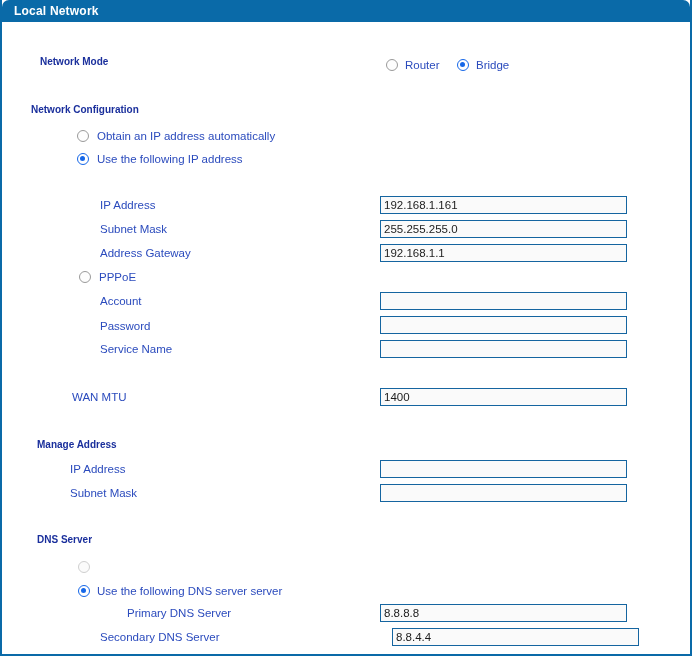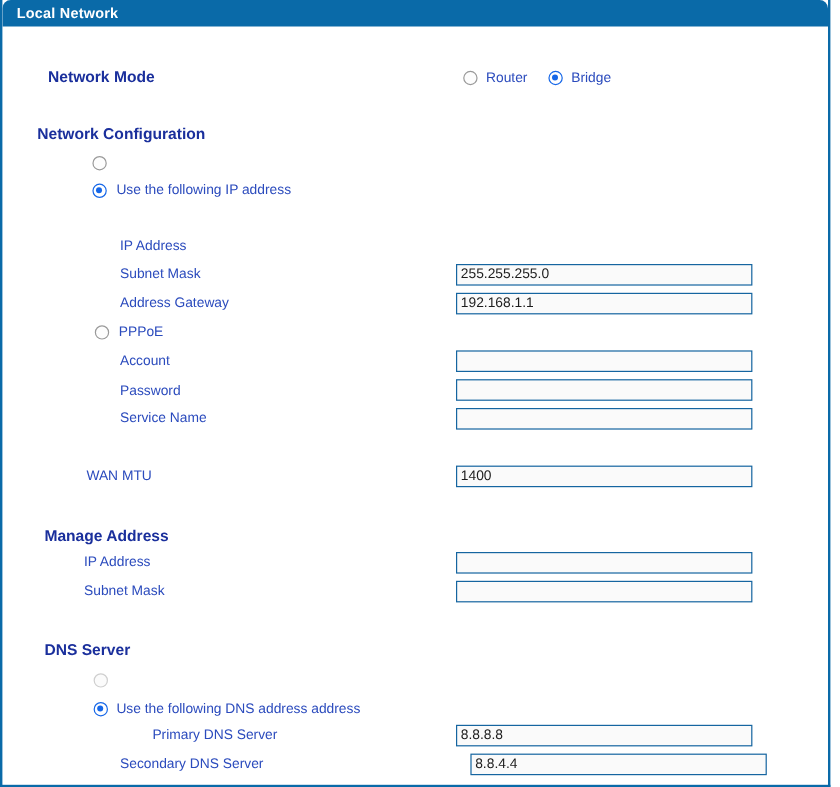--- a/index.html
+++ b/index.html
@@ -38,21 +38,21 @@
   }
   .content {
     position: relative;
     padding: 0;
     height: 632px;
   }
 
   
   .section-heading {
     position: absolute;
-    font-size: 13px;
+    font-size: 10px;
     font-weight: bold;
     color: #1a2f9c;
     white-space: nowrap;
   }
 
   
   .field-label {
     position: absolute;
     font-size: 11.5px;
     color: #2b4bbd;
@@ -128,25 +128,27 @@
 
     <div class="radio" style="left:384px; top:37px;"></div>
     <div class="radio-label" style="left:403px; top:37px;">Router</div>
 
     <div class="radio checked" style="left:455px; top:37px;"></div>
     <div class="radio-label" style="left:474px; top:37px;">Bridge</div>
 
     <div class="section-heading" style="left:29px; top:82px;">Network Configuration</div>
 
     <div class="radio" style="left:75px; top:108px;"></div>
+    <div class="radio-label" style="left:95px; top:108px;">Obtain an IP address automatically</div>
 
     <div class="radio checked" style="left:75px; top:131px;"></div>
     <div class="radio-label" style="left:95px; top:131px;">Use the following IP address</div>
 
     <div class="field-label" style="left:98px; top:177px;">IP Address</div>
+    <input class="tinput" style="left: 378px; top: 174px;" value="192.168.1.161">
 
     <div class="field-label" style="left:98px; top:201px;">Subnet Mask</div>
     <input class="tinput" style="left: 378px; top: 198px;" value="255.255.255.0">
 
     <div class="field-label" style="left:98px; top:225px;">Address Gateway</div>
     <input class="tinput" style="left: 378px; top: 222px;" value="192.168.1.1">
 
     <div class="radio" style="left:77px; top:249px;"></div>
     <div class="radio-label" style="left:97px; top:249px;">PPPoE</div>
 
@@ -168,21 +170,21 @@
     <input class="tinput" style="left: 378px; top: 438px;" value="">
 
     <div class="field-label" style="left:68px; top:465px;">Subnet Mask</div>
     <input class="tinput" style="left: 378px; top: 462px;" value="">
 
     <div class="section-heading" style="left:35px; top:512px;">DNS Server</div>
 
     <div class="radio disabled" style="left:76px; top:539px;"></div>
 
     <div class="radio checked" style="left:76px; top:563px;"></div>
-    <div class="radio-label" style="left:95px; top:563px;">Use the following DNS address address</div>
+    <div class="radio-label" style="left:95px; top:563px;">Use the following DNS server server</div>
 
     <div class="field-label" style="left:98px; top:585px;padding-left:27px;">Primary DNS Server</div>
     <input class="tinput" style="left: 378px; top: 582px;" value="8.8.8.8">
 
     <div class="field-label" style="left:98px; top:609px;">Secondary DNS Server</div>
     <input class="tinput" style="left: 378px; top: 606px; margin-left: 12px;" value="8.8.4.4">
 
   </div>
 </div>
 

